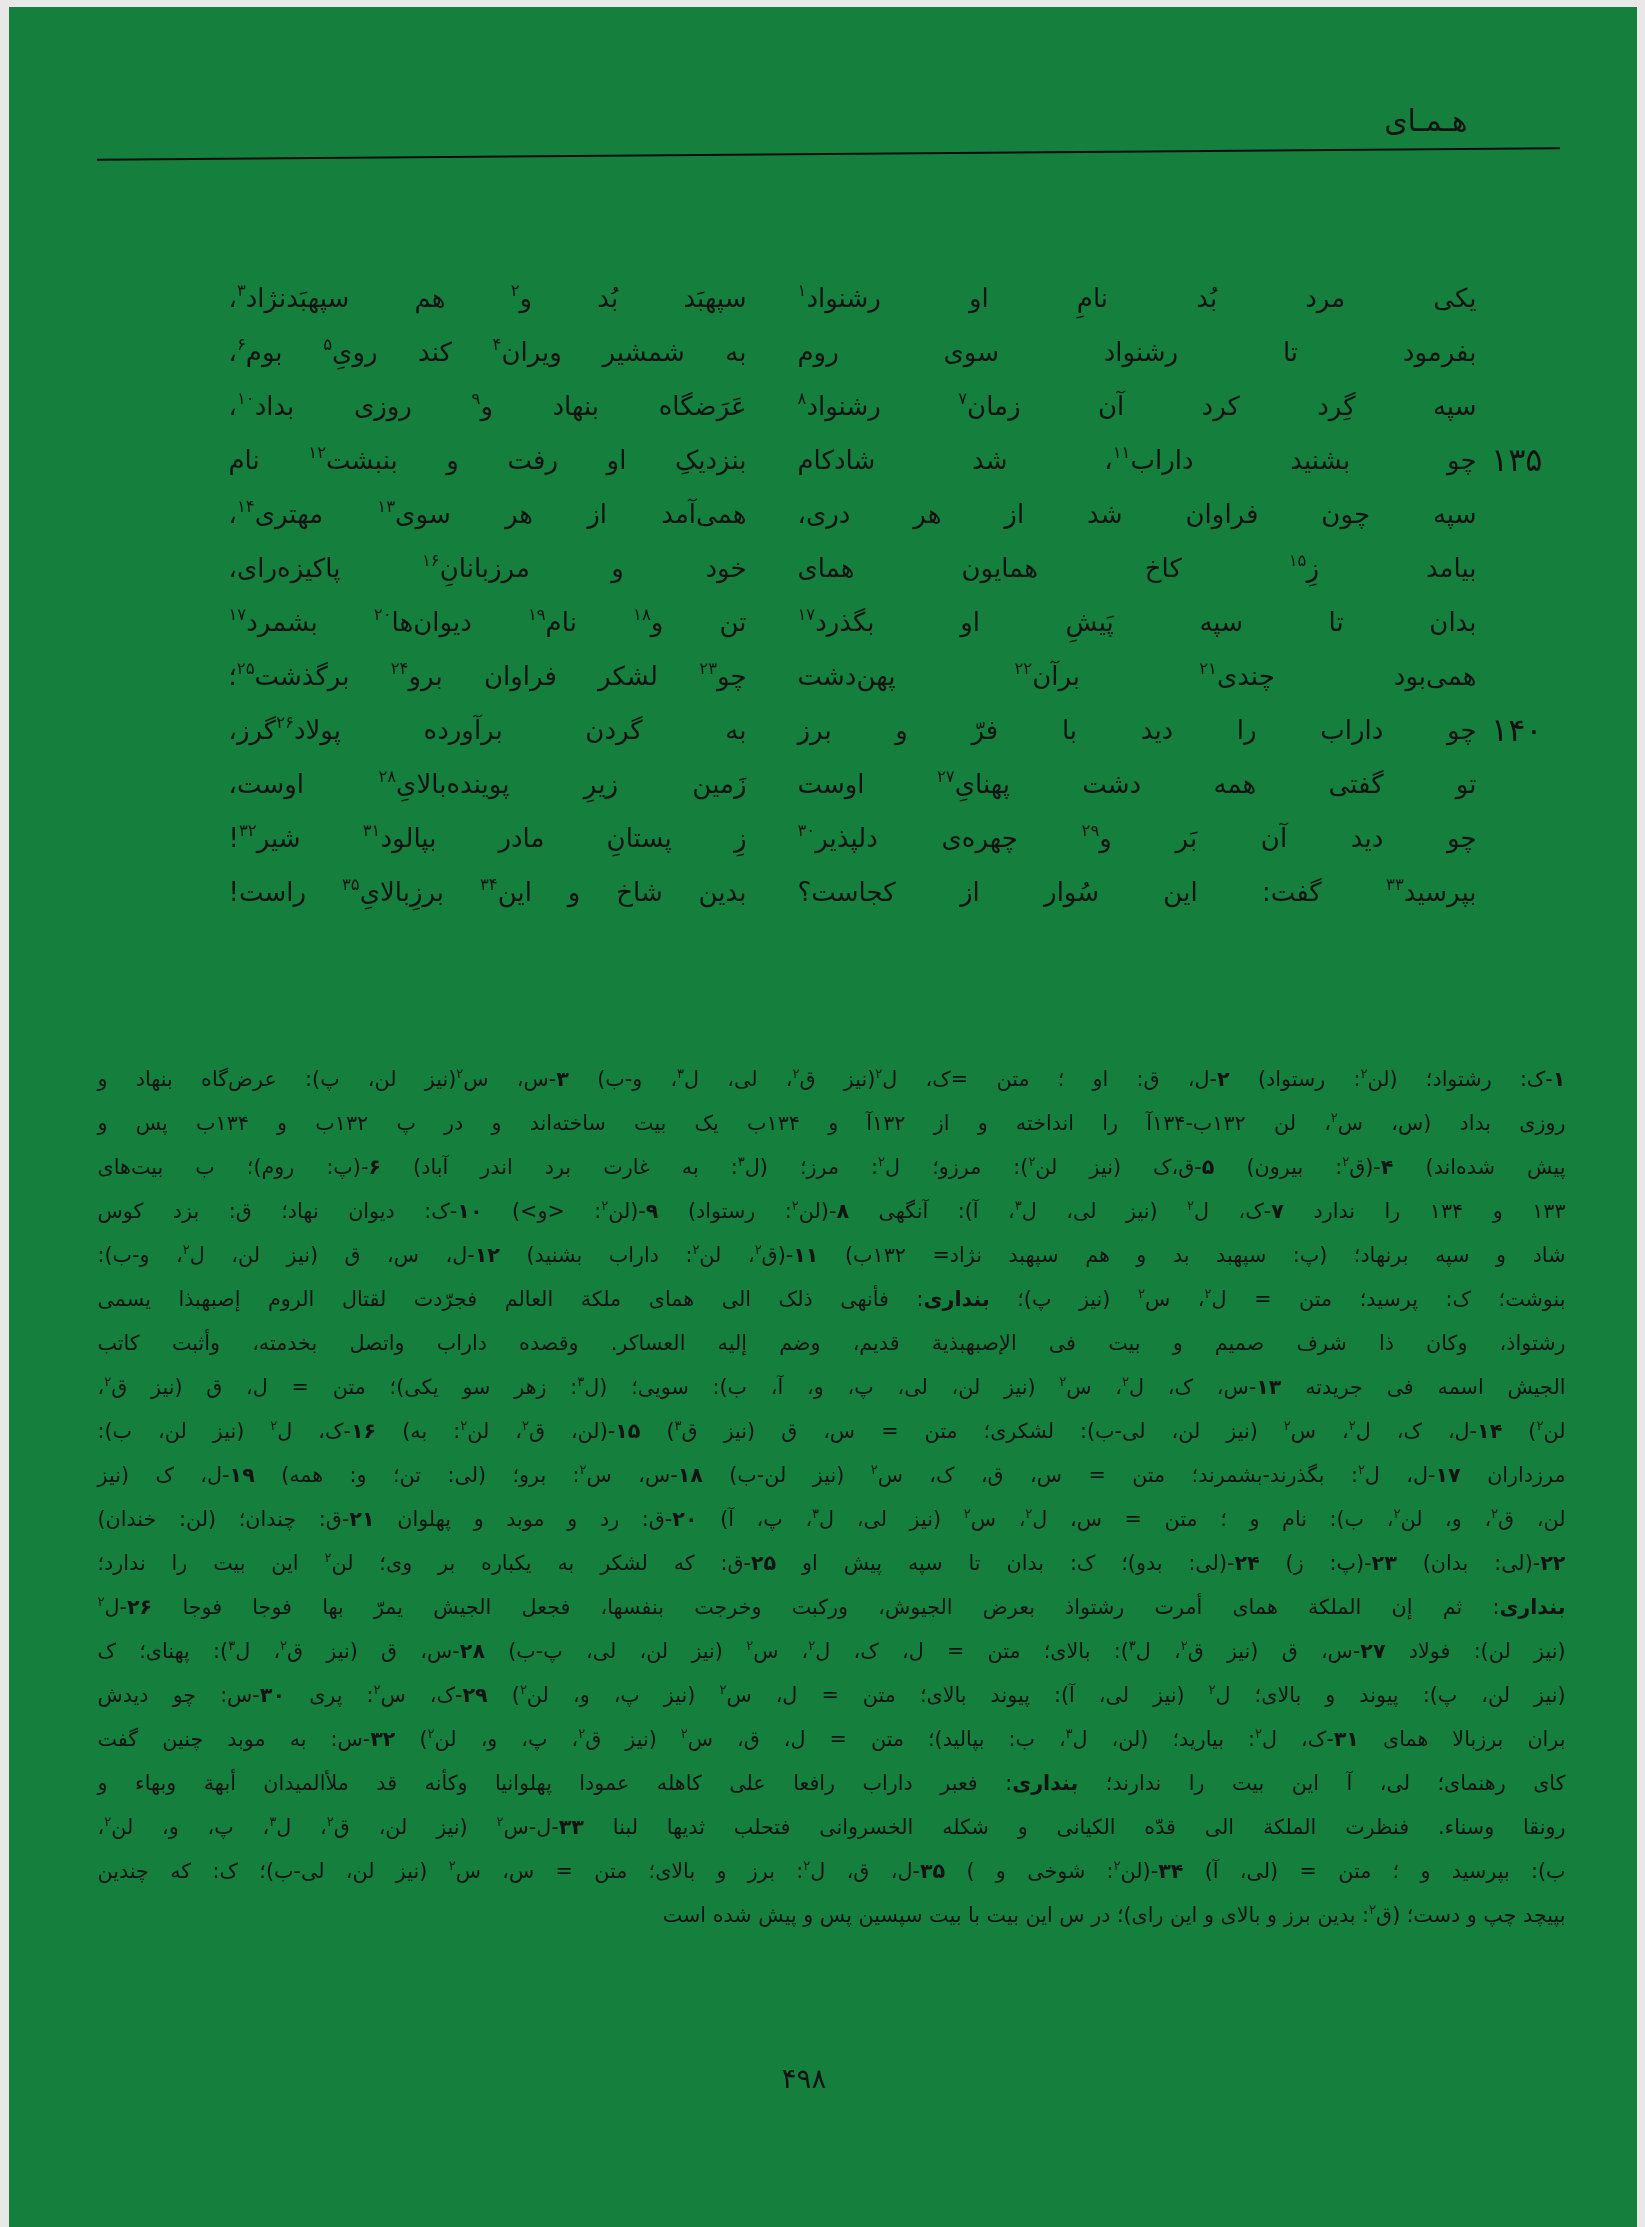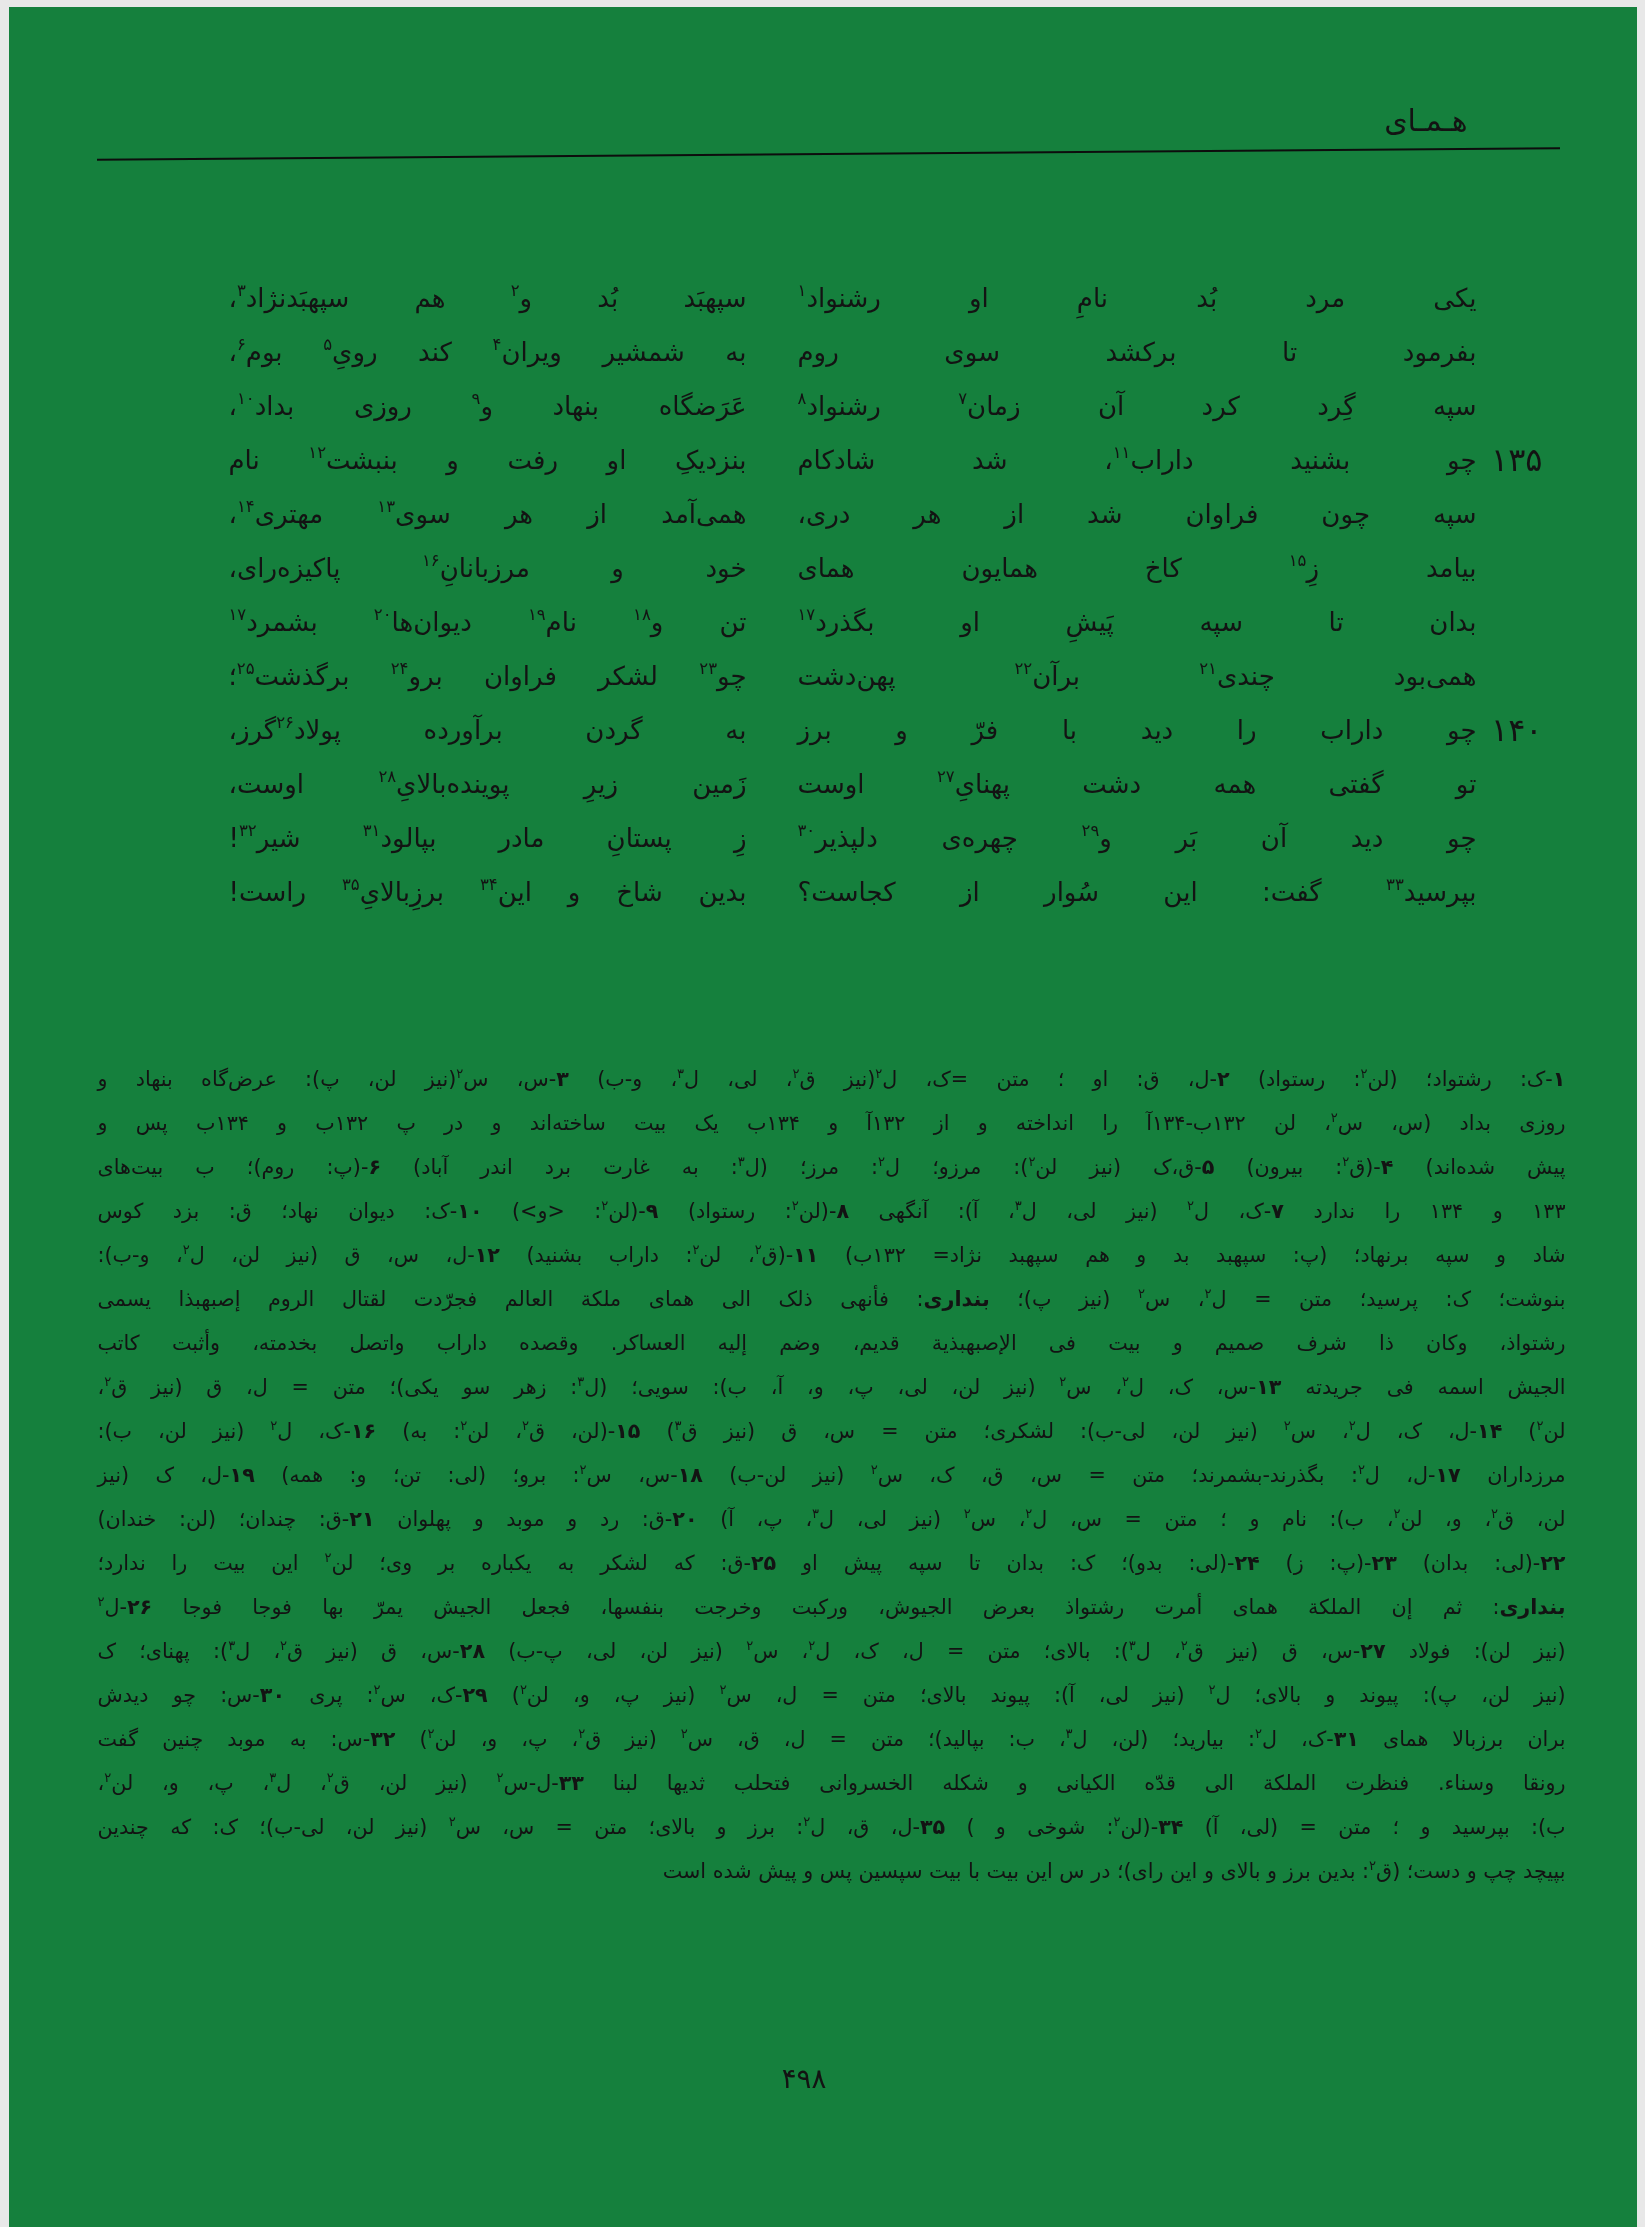--- a/index.html
+++ b/index.html
@@ -68,21 +68,21 @@
     <span>هـمـای</span>
   </header>
   <div class="head-rule"></div>
 
   <section class="poem" id="poem">
       <div class="verse-row">
         <div class="hemi hemi-r">یکی مرد بُد نامِ او رشنواد<sup>۱</sup></div>
         <div class="hemi hemi-l">سپهبَد بُد و<sup>۲</sup> هم سپهبَدنژاد<sup>۳</sup>،</div>
       </div>
       <div class="verse-row">
-        <div class="hemi hemi-r">بفرمود تا برکشد سوی روم</div>
+        <div class="hemi hemi-r">بفرمود تا رشنواد سوی روم</div>
         <div class="hemi hemi-l">به شمشیر ویران<sup>۴</sup> کند رویِ<sup>۵</sup> بوم<sup>۶</sup>،</div>
       </div>
       <div class="verse-row">
         <div class="hemi hemi-r">سپه گِرد کرد آن زمان<sup>۷</sup> رشنواد<sup>۸</sup></div>
         <div class="hemi hemi-l">عَرَضگاه بنهاد و<sup>۹</sup> روزی بداد<sup>۱۰</sup>،</div>
       </div>
       <div class="verse-row">
         <span class="verse-num">۱۳۵</span>
         <div class="hemi hemi-r">چو بشنید داراب<sup>۱۱</sup>، شد شادکام</div>
         <div class="hemi hemi-l">بنزدیکِ او رفت و بنبشت<sup>۱۲</sup> نام</div>
@@ -132,20 +132,21 @@
       <div class="app-line">رشتواذ، وکان ذا شرف صمیم و بیت فی الإصبهبذیة قدیم، وضم إلیه العساکر. وقصده داراب واتصل بخدمته، وأثبت کاتب</div>
       <div class="app-line">الجیش اسمه فی جریدته <b>۱۳</b>-س، ک، ل<sup>۲</sup>، س<sup>۲</sup> (نیز لن، لی، پ، و، آ، ب): سویی؛ (ل<sup>۳</sup>: زهر سو یکی)؛ متن = ل، ق (نیز ق<sup>۲</sup>،</div>
       <div class="app-line">لن<sup>۲</sup>) <b>۱۴</b>-ل، ک، ل<sup>۲</sup>، س<sup>۲</sup> (نیز لن، لی-ب): لشکری؛ متن = س، ق (نیز ق<sup>۳</sup>) <b>۱۵</b>-(لن، ق<sup>۲</sup>، لن<sup>۲</sup>: به) <b>۱۶</b>-ک، ل<sup>۲</sup> (نیز لن، ب):</div>
       <div class="app-line">مرزداران <b>۱۷</b>-ل، ل<sup>۲</sup>: بگذرند-بشمرند؛ متن = س، ق، ک، س<sup>۲</sup> (نیز لن-ب) <b>۱۸</b>-س، س<sup>۲</sup>: برو؛ (لی: تن؛ و: همه) <b>۱۹</b>-ل، ک (نیز</div>
       <div class="app-line">لن، ق<sup>۲</sup>، و، لن<sup>۲</sup>، ب): نام و ؛ متن = س، ل<sup>۲</sup>، س<sup>۲</sup> (نیز لی، ل<sup>۳</sup>، پ، آ) <b>۲۰</b>-ق: رد و موبد و پهلوان <b>۲۱</b>-ق: چندان؛ (لن: خندان)</div>
       <div class="app-line"><b>۲۲</b>-(لی: بدان) <b>۲۳</b>-(پ: ز) <b>۲۴</b>-(لی: بدو)؛ ک: بدان تا سپه پیش او <b>۲۵</b>-ق: که لشکر به یکباره بر وی؛ لن<sup>۲</sup> این بیت را ندارد؛</div>
       <div class="app-line"><b>بنداری</b>: ثم إن الملکة همای أمرت رشتواذ بعرض الجیوش، ورکبت وخرجت بنفسها، فجعل الجیش یمرّ بها فوجا فوجا <b>۲۶</b>-ل<sup>۲</sup></div>
       <div class="app-line">(نیز لن): فولاد <b>۲۷</b>-س، ق (نیز ق<sup>۲</sup>، ل<sup>۳</sup>): بالای؛ متن = ل، ک، ل<sup>۲</sup>، س<sup>۲</sup> (نیز لن، لی، پ-ب) <b>۲۸</b>-س، ق (نیز ق<sup>۲</sup>، ل<sup>۳</sup>): پهنای؛ ک</div>
       <div class="app-line">(نیز لن، پ): پیوند و بالای؛ ل<sup>۲</sup> (نیز لی، آ): پیوند بالای؛ متن = ل، س<sup>۲</sup> (نیز پ، و، لن<sup>۲</sup>) <b>۲۹</b>-ک، س<sup>۲</sup>: پری <b>۳۰</b>-س: چو دیدش</div>
       <div class="app-line">بران برزبالا همای <b>۳۱</b>-ک، ل<sup>۲</sup>: بیارید؛ (لن، ل<sup>۳</sup>، ب: بپالید)؛ متن = ل، ق، س<sup>۲</sup> (نیز ق<sup>۲</sup>، پ، و، لن<sup>۲</sup>) <b>۳۲</b>-س: به موبد چنین گفت</div>
+      <div class="app-line">کای رهنمای؛ لی، آ این بیت را ندارند؛ <b>بنداری</b>: فعبر داراب رافعا علی کاهله عمودا پهلوانیا وکأنه قد ملأالمیدان أبهة وبهاء و</div>
       <div class="app-line">رونقا وسناء. فنظرت الملکة الی قدّه الکیانی و شکله الخسروانی فتحلب ثدیها لبنا <b>۳۳</b>-ل-س<sup>۲</sup> (نیز لن، ق<sup>۲</sup>، ل<sup>۳</sup>، پ، و، لن<sup>۲</sup>،</div>
       <div class="app-line">ب): بپرسید و ؛ متن = (لی، آ) <b>۳۴</b>-(لن<sup>۲</sup>: شوخی و ) <b>۳۵</b>-ل، ق، ل<sup>۲</sup>: برز و بالای؛ متن = س، س<sup>۲</sup> (نیز لن، لی-ب)؛ ک: که چندین</div>
       <div class="app-line last-line">بپیچد چپ و دست؛ (ق<sup>۲</sup>: بدین برز و بالای و این رای)؛ در س این بیت با بیت سپسین پس و پیش شده است</div>
     </section>
 
   <footer class="page-number">۴۹۸</footer>
 </div>
 
 
 </body></html>

